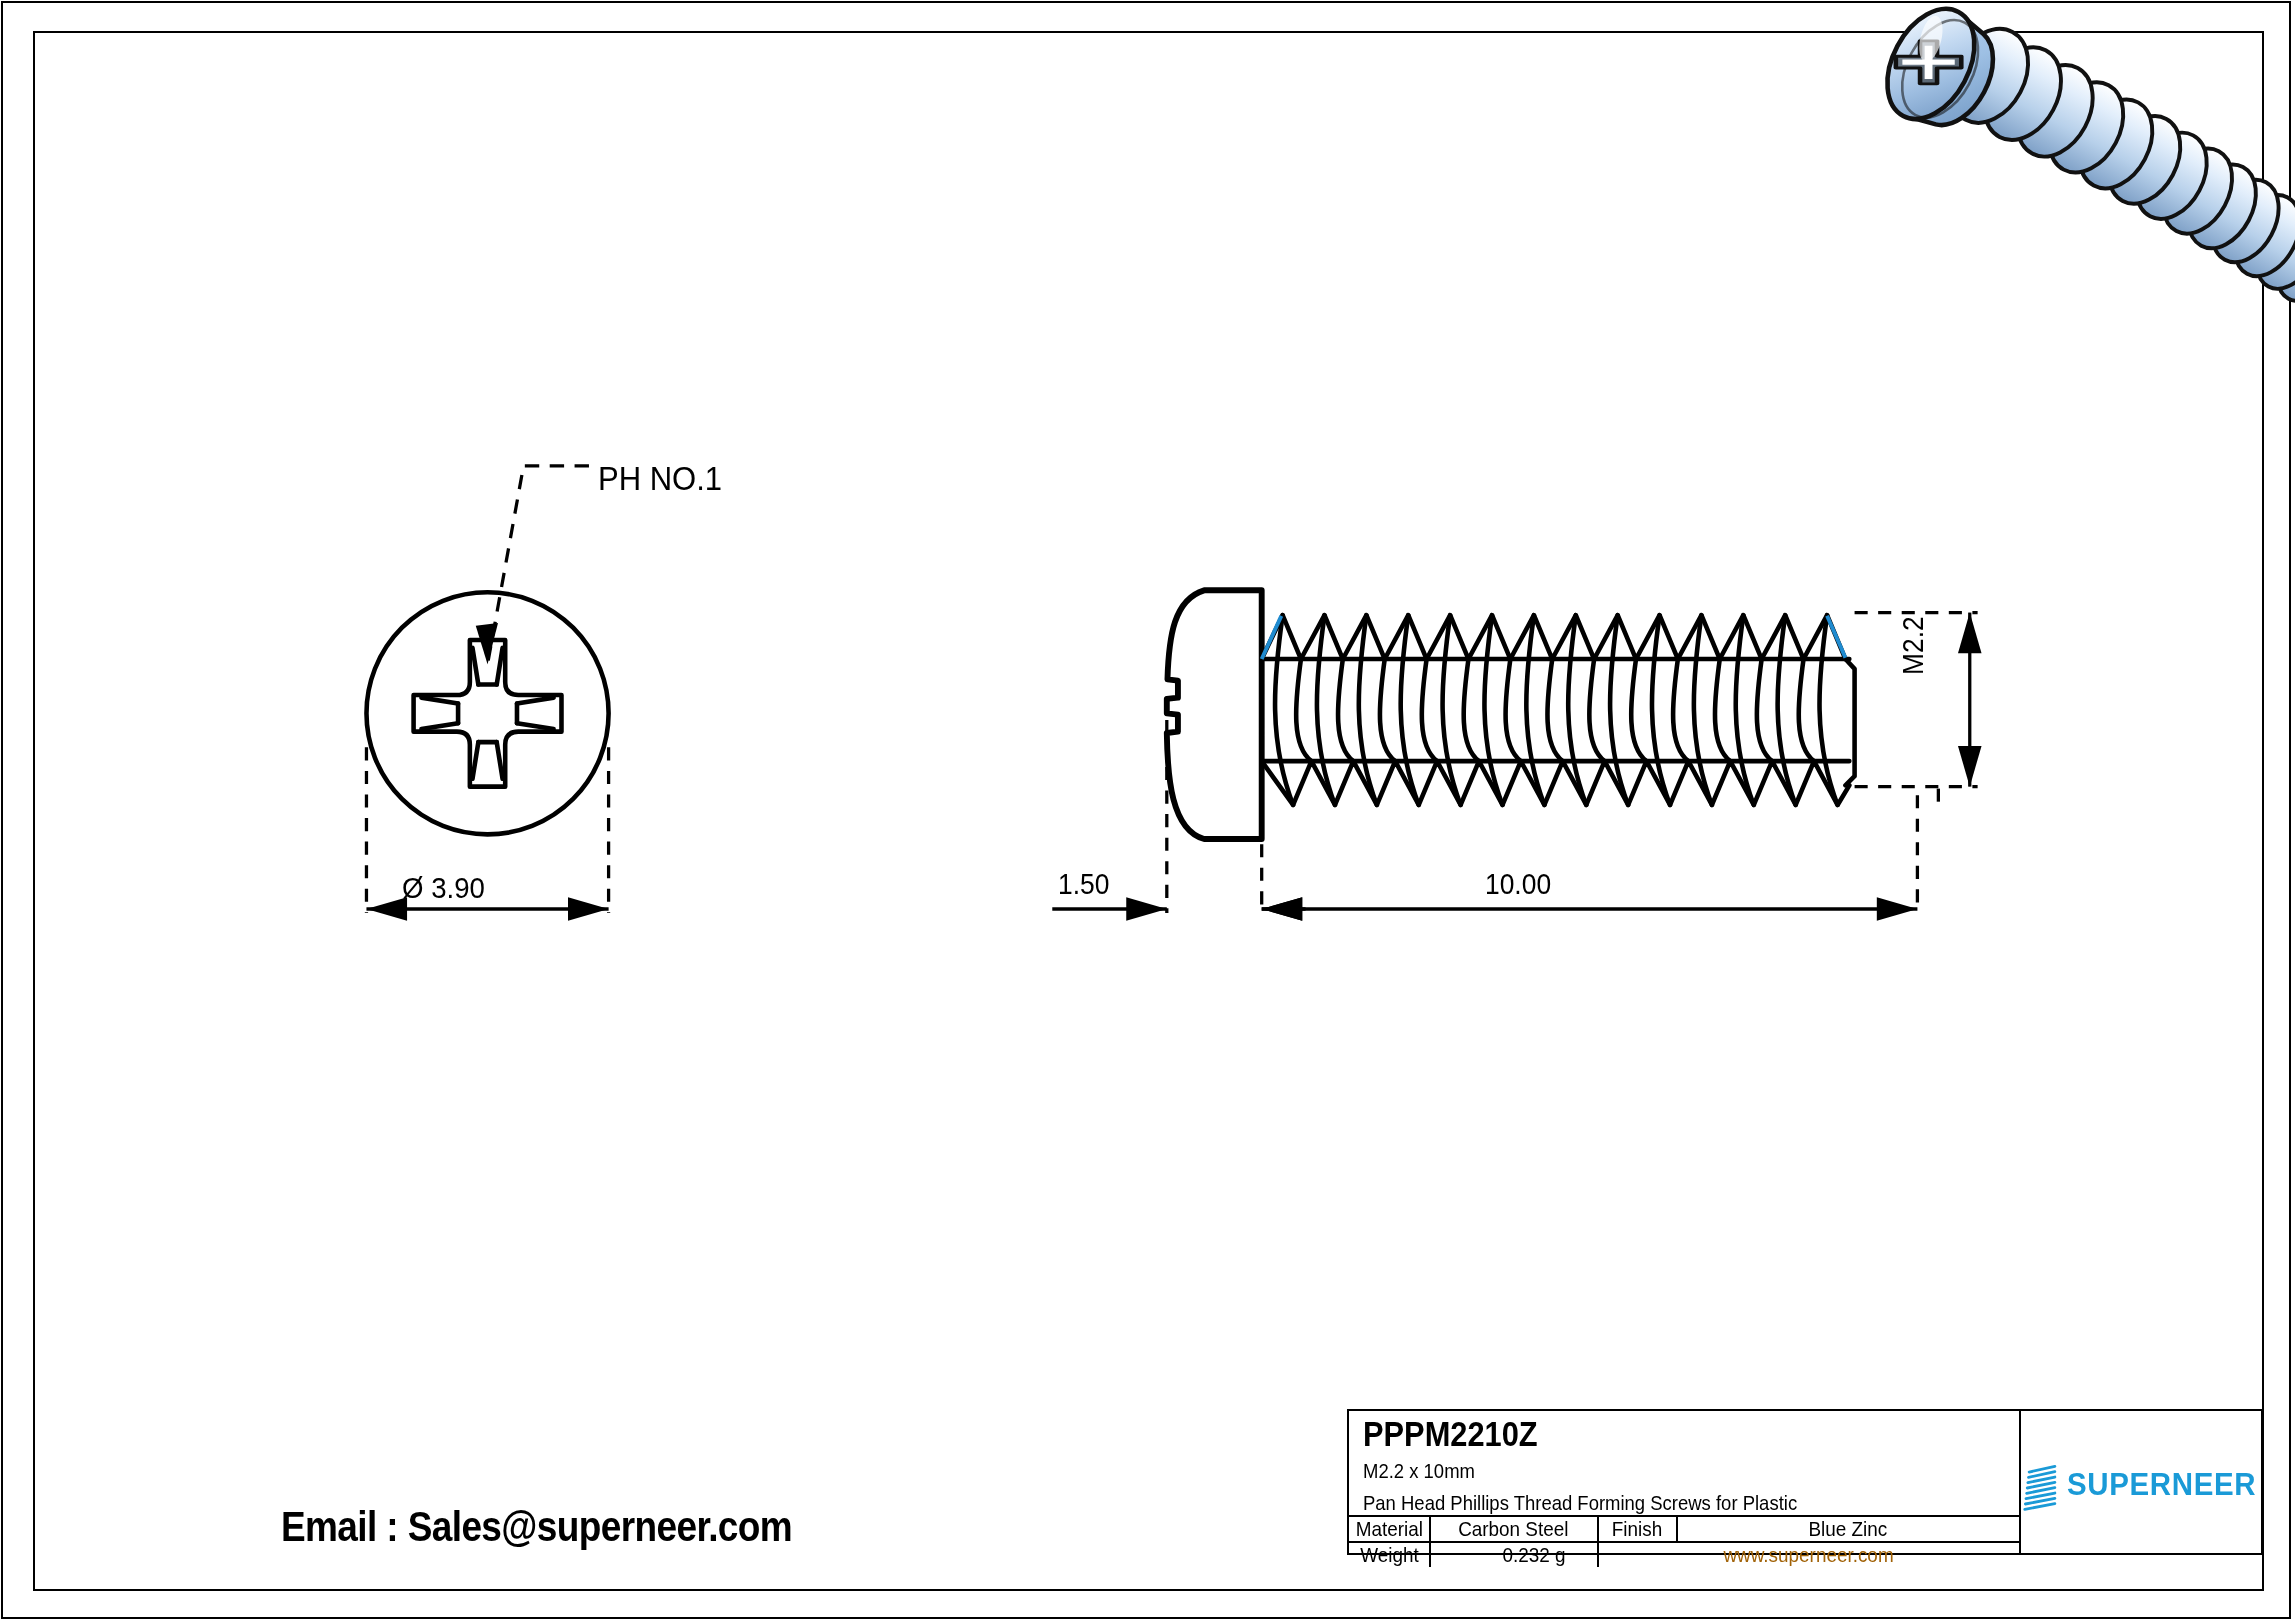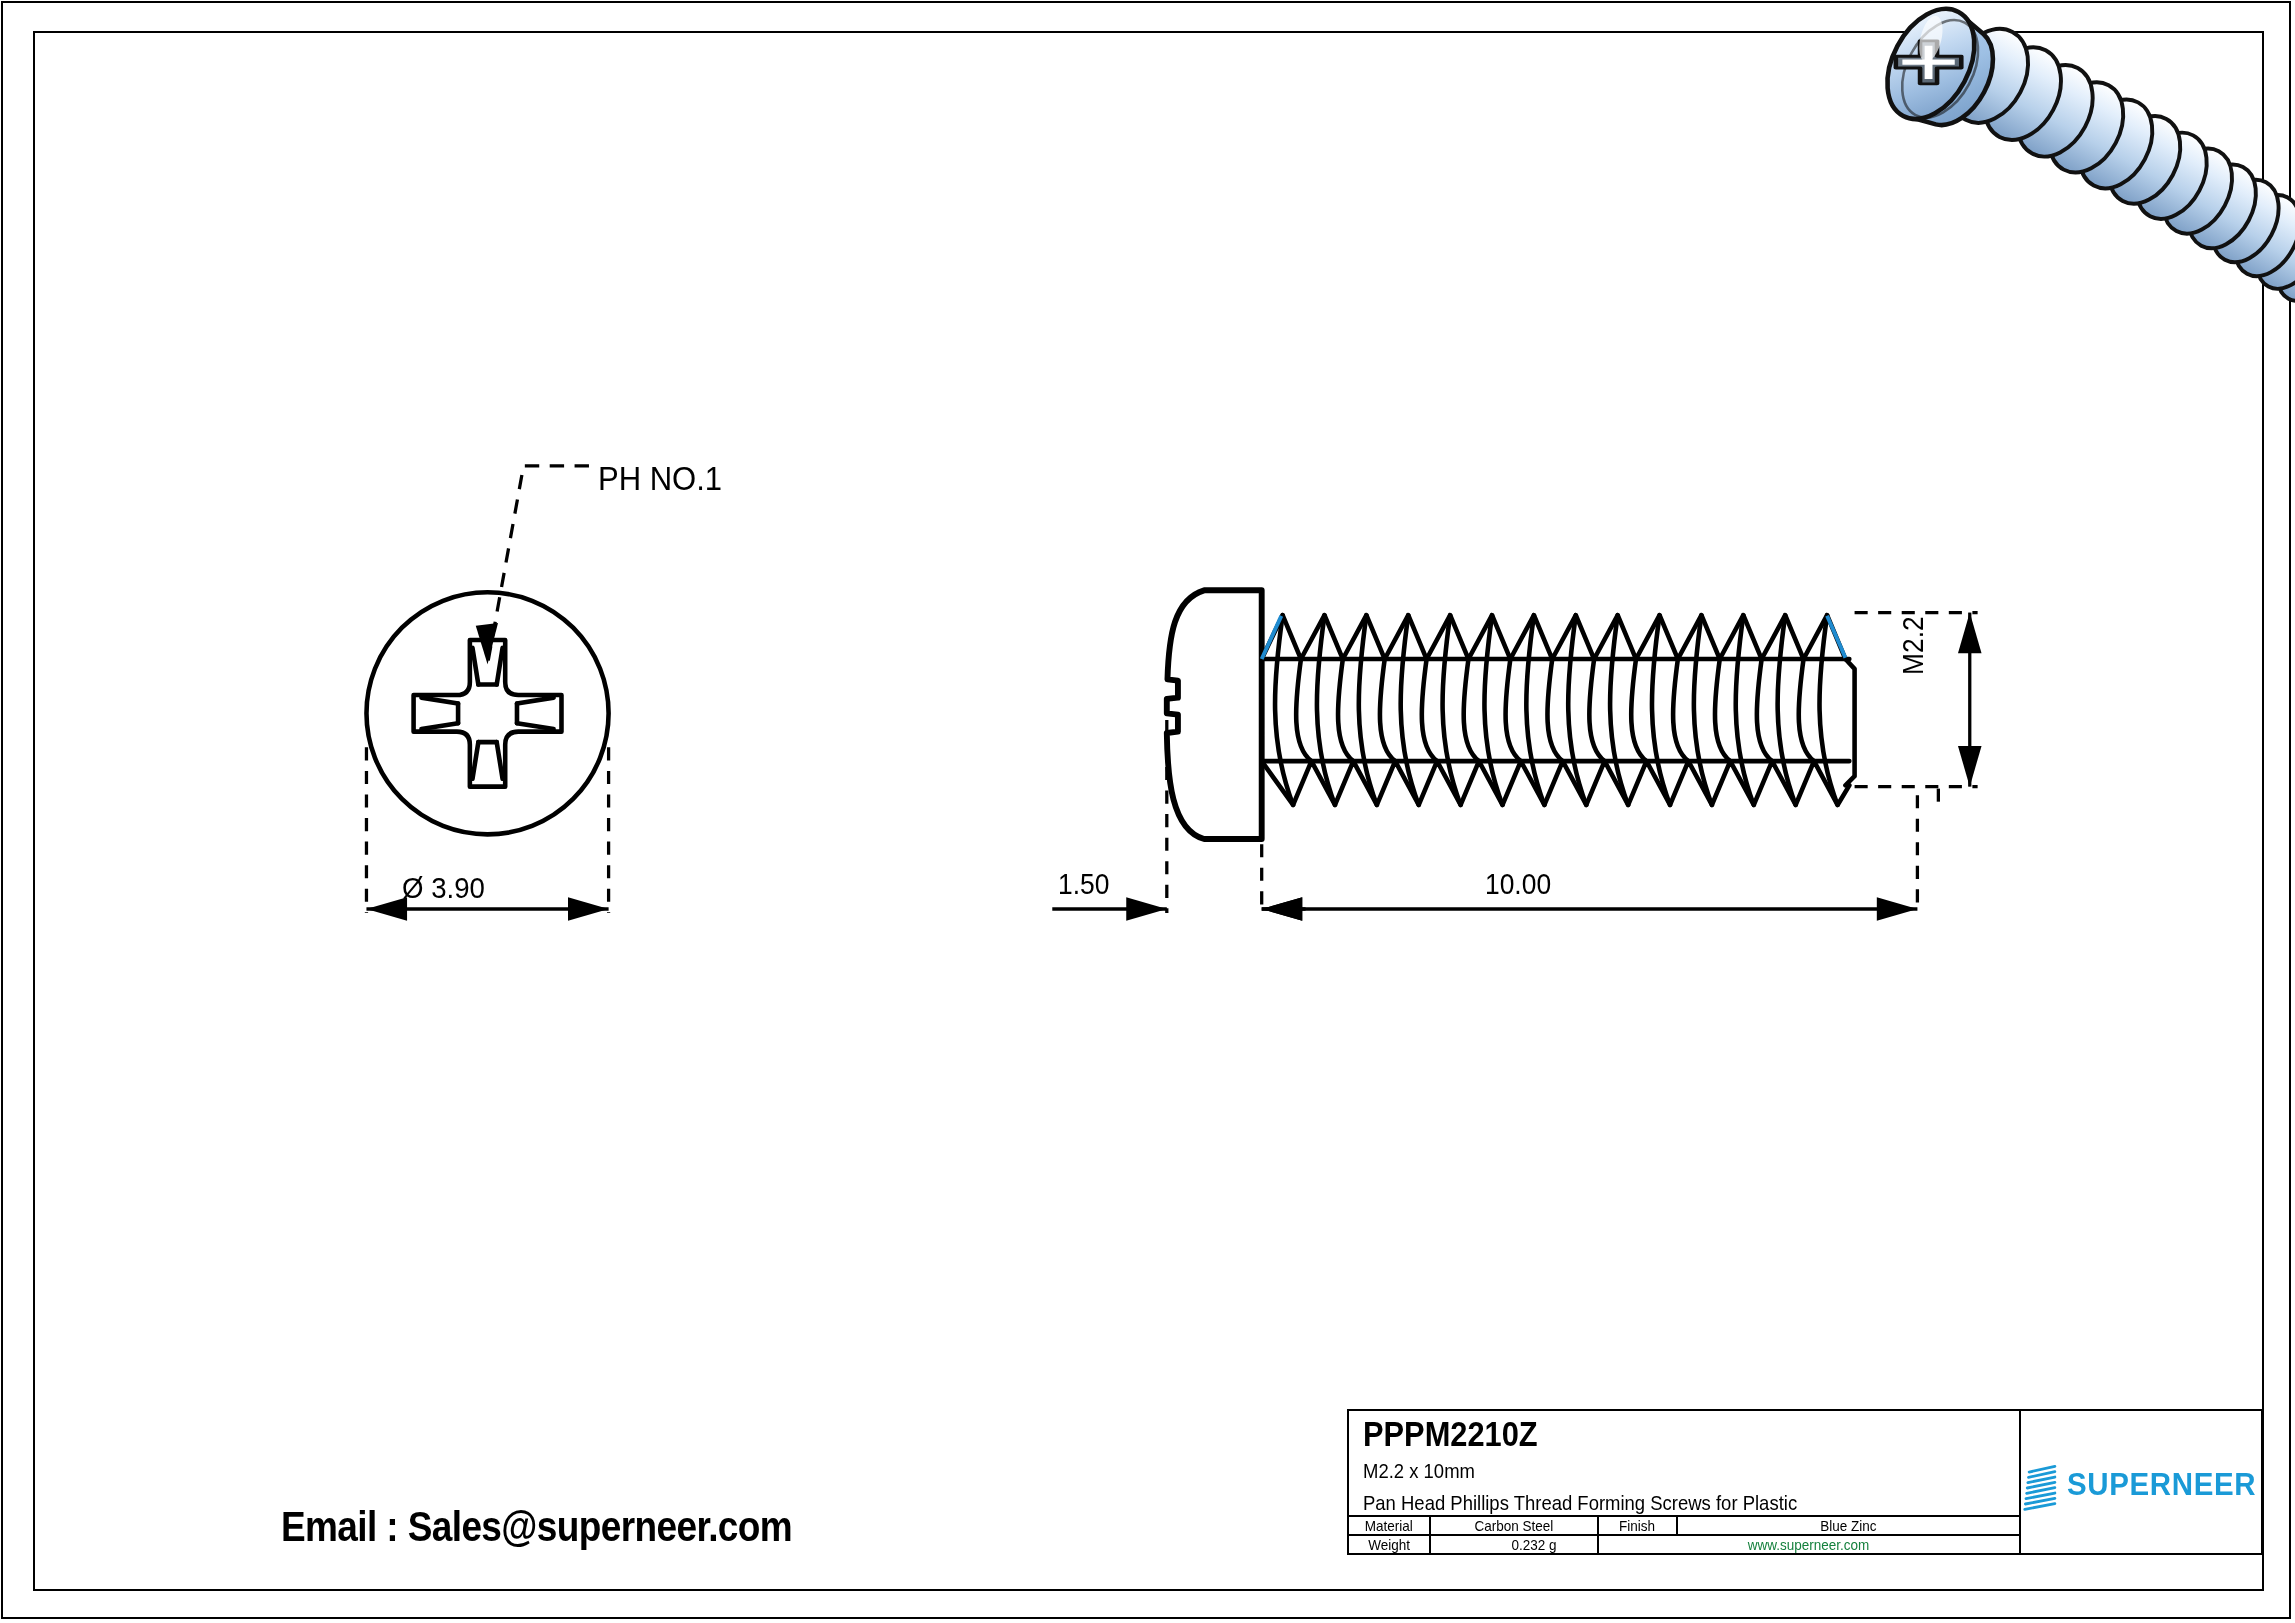--- a/index.html
+++ b/index.html
@@ -112,34 +112,34 @@
   .tb-row {
     display: flex;
     height: 37px;
     box-sizing: border-box;
   }
   .tb-row.first { border-bottom: 2px solid #000; }
   .tb-cell {
     display: flex;
     align-items: center;
     justify-content: center;
-    font-size: 15px;
+    font-size: 21px;
     color: #000;
     box-sizing: border-box;
     border-right: 2px solid #000;
     white-space: nowrap;
   }
   .tb-cell.last { border-right: none; }
   .tb-cell span { transform: scaleX(0.9); display:inline-block; }
   .c-label  { width: 82px; }
   .c-value  { width: 168px; }
   .c-label2 { width: 79px; }
   .c-value2 { width: 342px; }
   .c-weightval { width: 168px; padding-left: 40px; }
-  .c-web { width: 420px; color: #15803d; }
+  .c-web { width: 420px; color: #a16207; }
 
   .tb-right {
     width: 240px;
     position: relative;
     display: flex;
     flex-direction: row;
     align-items: center;
     justify-content: flex-start;
   }
   .logo-mark {

